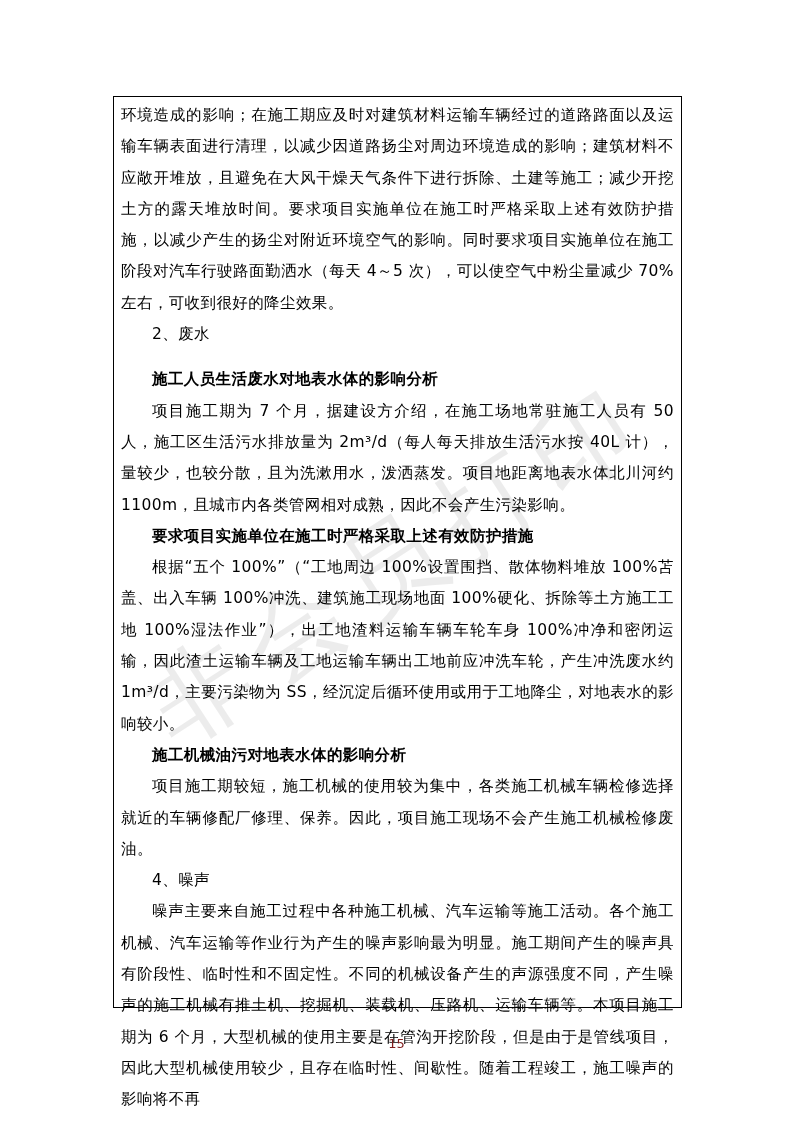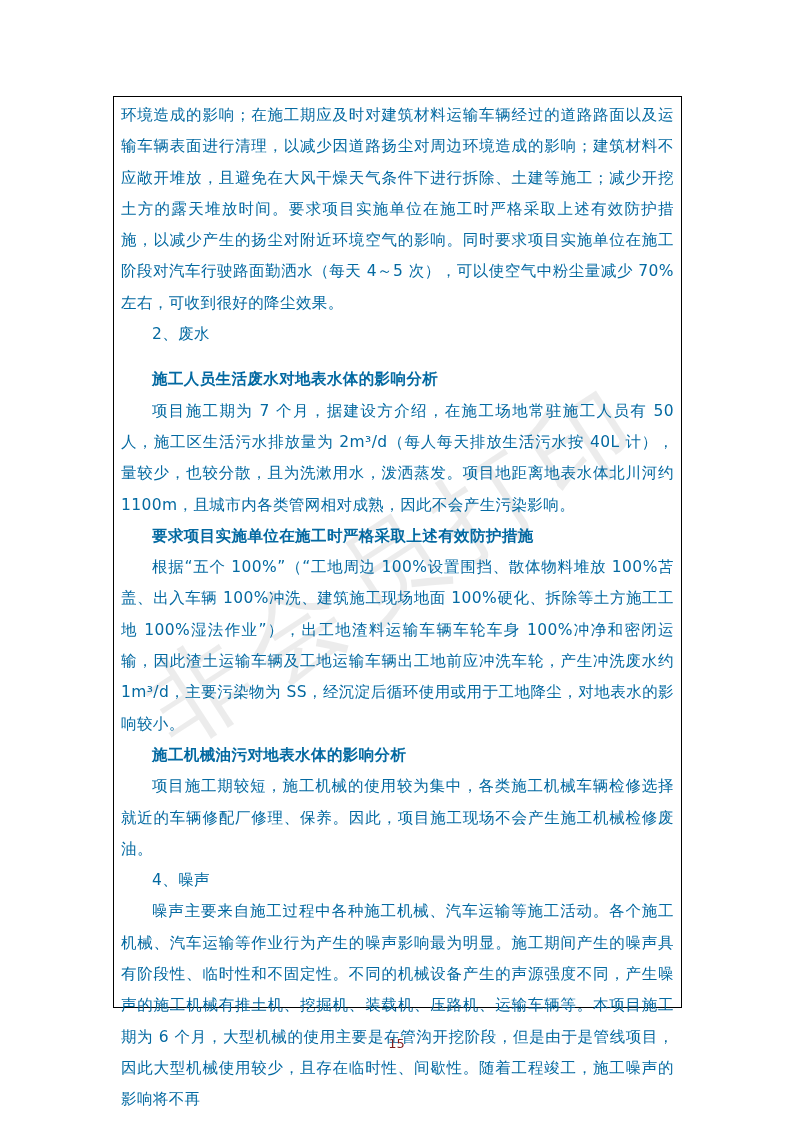--- a/index.html
+++ b/index.html
@@ -35,21 +35,21 @@
     border: 1px solid #000000;
     padding: 3px 7px 0 7px;
     z-index: 1;
     background: transparent;
   }
   .doc-cell p {
     margin: 0;
     font-size: 15.5px;
     line-height: 31.3px;
     letter-spacing: 0.4px;
-    color: #0369a1;
+    color: #000000;
     text-align: justify;
   }
   .indent { text-indent: 2em; }
   .heading { font-weight: bold; text-indent: 2em; }
   .gap-top { margin-top: 14px !important; }
   .page-footer {
     position: absolute;
     left: 0; top: 1036px;
     width: 793px;
     text-align: center;

